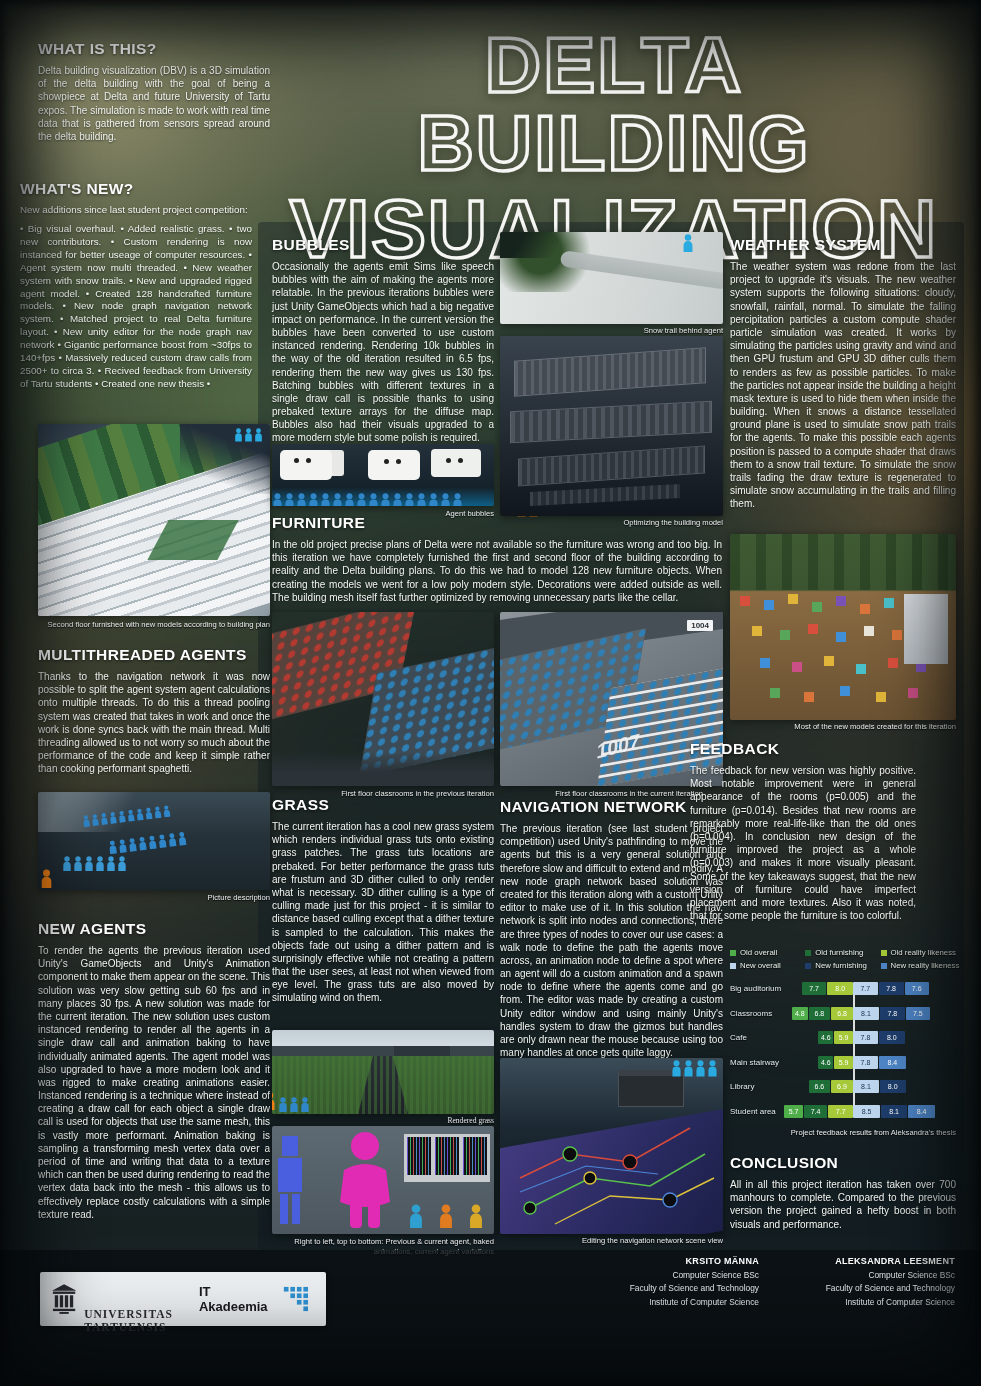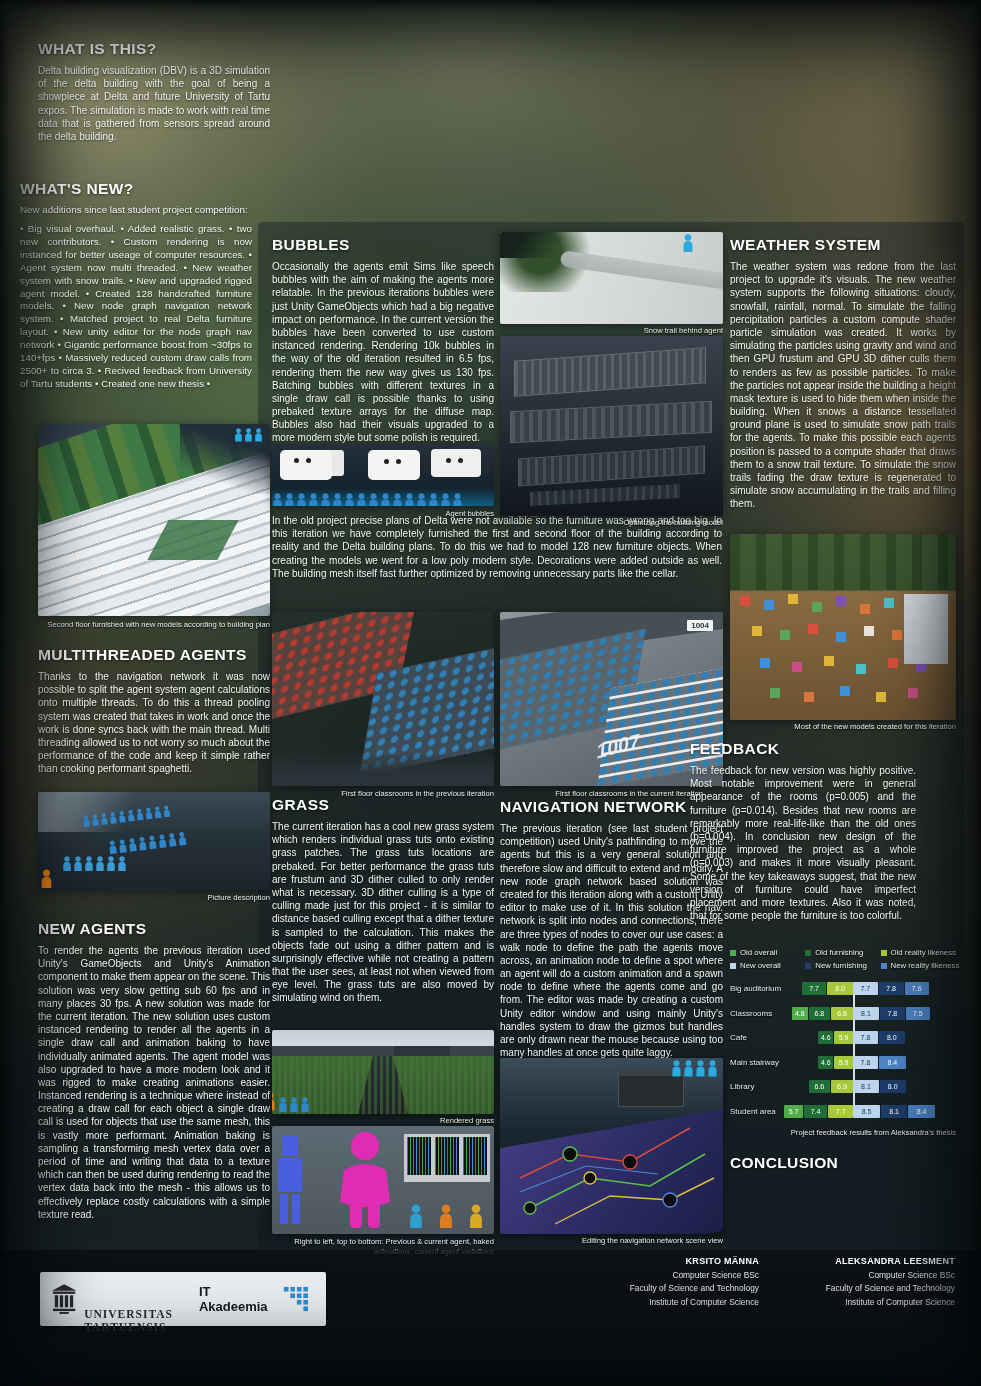--- a/index.html
+++ b/index.html
@@ -72,20 +72,24 @@
   .strip-lines{background-image:repeating-linear-gradient(90deg,#6a4fd0 0 1px,transparent 1px 3px,
     #3fae5a 3px 4px,transparent 4px 6px,#c84f4f 6px 7px,transparent 7px 9px,#4f8fc8 9px 10px,transparent 10px 12px);}
 </style>
 </head>
 <body>
 
 <div class="poster">
   <div class="bg-photo"></div>
   <div class="content-shade"></div>
 
+  <div class="title">
+    <span class="l1">DELTA BUILDING</span>
+    <span class="l2">VISUALIZATION</span>
+  </div>
 
   <div class="sec" style="left:38px;top:40px;width:232px;">
     <h2>WHAT IS THIS?</h2>
     <p>Delta building visualization (DBV) is a 3D simulation of the delta building with the goal of being a showpiece at Delta and future University of Tartu expos. The simulation is made to work with real time data that is gathered from sensors spread around the delta building.</p>
   </div>
 
   <div class="sec" style="left:20px;top:180px;width:232px;">
     <h2>WHAT'S NEW?</h2>
     <p style="font-size:9.8px;">New additions since last student project competition:</p>
     <p style="font-size:9.8px;">• Big visual overhaul. • Added realistic grass. • two new contributors. • Custom rendering is now instanced for better useage of computer resources. • Agent system now multi threaded. • New weather system with snow trails. • New and upgraded rigged agent model. • Created 128 handcrafted furniture models. • New node graph navigation network system. • Matched project to real Delta furniture layout. • New unity editor for the node graph nav network • Gigantic performance boost from ~30fps to 140+fps • Massively reduced custom draw calls from 2500+ to circa 3. • Recived feedback from University of Tartu students • Created one new thesis •</p>
@@ -307,20 +311,21 @@
         </svg>
         <svg width="11" height="16.5" viewBox="0 0 10 15" style="margin-right:1px;flex:none;">
           <circle cx="5" cy="3" r="2.7" fill="#2f86c9"></circle>
           <path d="M1.3 15 L1.3 9.5 A3.7 3.7 0 0 1 8.7 9.5 L8.7 15 Z" fill="#2f86c9"></path>
         </svg>
       </div>
   </div>
   <div class="caption" style="left:272px;top:509px;width:222px;">Agent bubbles</div>
 
   <div class="sec" style="left:272px;top:514px;width:450px;">
+    <h2>FURNITURE</h2>
     <p>In the old project precise plans of Delta were not available so the furniture was wrong and too big. In this iteration we have completely furnished the first and second floor of the building according to reality and the Delta building plans. To do this we had to model 128 new furniture objects. When creating the models we went for a low poly modern style. Decorations were added outside as well. The building mesh itself fast further optimized by removing unnecessary parts like the cellar.</p>
   </div>
   <div class="crowd" style="left:516px;top:500px;">
       <svg width="11" height="16.5" viewBox="0 0 10 15" style="margin-right:1px;flex:none;">
         <circle cx="5" cy="3" r="2.7" fill="#f07f13"></circle>
         <path d="M1.3 15 L1.3 9.5 A3.7 3.7 0 0 1 8.7 9.5 L8.7 15 Z" fill="#f07f13"></path>
       </svg>
       <svg width="11" height="16.5" viewBox="0 0 10 15" style="margin-right:1px;flex:none;">
         <circle cx="5" cy="3" r="2.7" fill="#f07f13"></circle>
         <path d="M1.3 15 L1.3 9.5 A3.7 3.7 0 0 1 8.7 9.5 L8.7 15 Z" fill="#f07f13"></path>
@@ -357,21 +362,21 @@
         <svg width="10" height="15" viewBox="0 0 10 15" style="margin-right:1px;flex:none;">
           <circle cx="5" cy="3" r="2.7" fill="#2f86c9"></circle>
           <path d="M1.3 15 L1.3 9.5 A3.7 3.7 0 0 1 8.7 9.5 L8.7 15 Z" fill="#2f86c9"></path>
         </svg>
         <svg width="10" height="15" viewBox="0 0 10 15" style="margin-right:1px;flex:none;">
           <circle cx="5" cy="3" r="2.7" fill="#2f86c9"></circle>
           <path d="M1.3 15 L1.3 9.5 A3.7 3.7 0 0 1 8.7 9.5 L8.7 15 Z" fill="#2f86c9"></path>
         </svg>
       </div>
   </div>
-  <div class="caption" style="left:272px;top:1116px;width:222px;">Rendered grass</div>
+  <div class="caption" style="left:272px;top:1116px;width:222px;font-family:Liberation Serif, serif;">Rendered grass</div>
 
   <div class="img-box" style="left:272px;top:1126px;width:222px;height:108px;background:linear-gradient(#5e6a73,#4c575f);">
     <svg class="art" style="left:6px;top:8px;" width="56" height="94" viewBox="0 0 56 94">
       <rect x="4" y="2" width="16" height="20" fill="#4a5fe0"></rect>
       <rect x="0" y="24" width="24" height="34" fill="#4a5fe0"></rect>
       <rect x="2" y="60" width="8" height="30" fill="#4a5fe0"></rect>
       <rect x="14" y="60" width="8" height="30" fill="#4a5fe0"></rect>
     </svg>
     <svg class="art" style="left:58px;top:4px;" width="70" height="100" viewBox="0 0 70 100">
       <circle cx="35" cy="16" r="14" fill="#e22bb4"></circle>
@@ -604,20 +609,21 @@
               </div>
             </div>
           </div>
         </div>
     </div>
   </div>
   <div class="caption" style="left:730px;top:1128px;width:226px;">Project feedback results from Aleksandra's thesis</div>
 
   <div class="sec" style="left:730px;top:1154px;width:226px;">
     <h2>CONCLUSION</h2>
+    <p>All in all this project iteration has taken over 700 manhours to complete. Compared to the previous version the project gained a hefty boost in both visuals and performance.</p>
   </div>
 
   <div class="footer">
     <div class="logo-box">
       <svg width="26" height="32" viewBox="0 0 26 32">
         <polygon points="13,0 26,7 0,7" fill="#2b2b33"></polygon>
         <rect x="1" y="8" width="24" height="2.5" fill="#2b2b33"></rect>
         <rect x="3" y="12" width="3.6" height="13" fill="#2b2b33"></rect>
         <rect x="8.4" y="12" width="3.6" height="13" fill="#2b2b33"></rect>
         <rect x="13.8" y="12" width="3.6" height="13" fill="#2b2b33"></rect>

